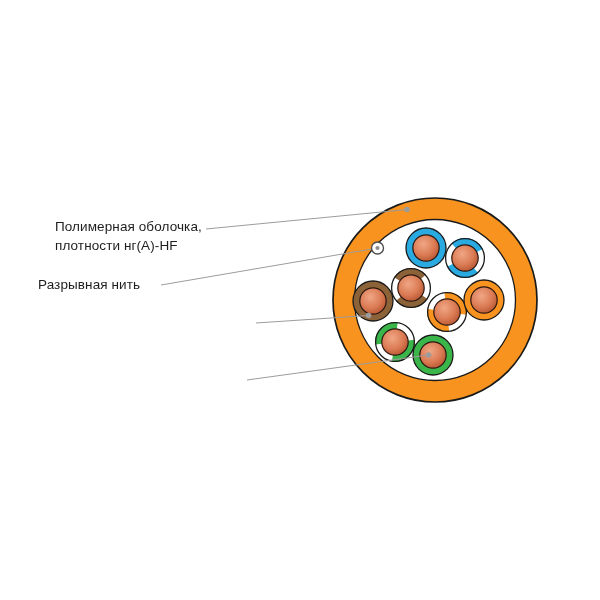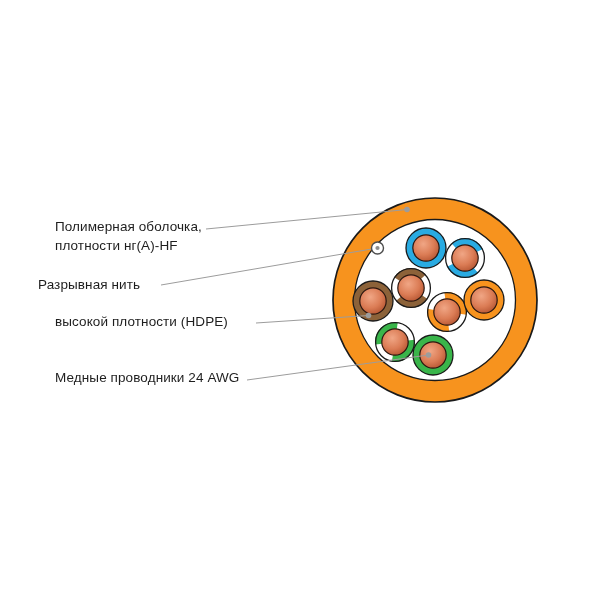--- a/index.html
+++ b/index.html
@@ -95,20 +95,16 @@
   <div class="label" style="left: 55px; top: 217px;">
     <div>Полимерная оболочка,</div>
     <div>плотности нг(А)-HF</div>
   </div>
 
   <div class="label" style="left: 38px; top: 275px;">
     <div>Разрывная нить</div>
   </div>
 
   <div class="label" style="left: 55px; top: 312px;">
-    <div>высокой плотности (HDPE)</div>
   </div>
 
-  <div class="label" style="left: 55px; top: 368px;">
-    <div>Медные проводники 24 AWG</div>
-  </div>
 
 </div>
 
 </body></html>

